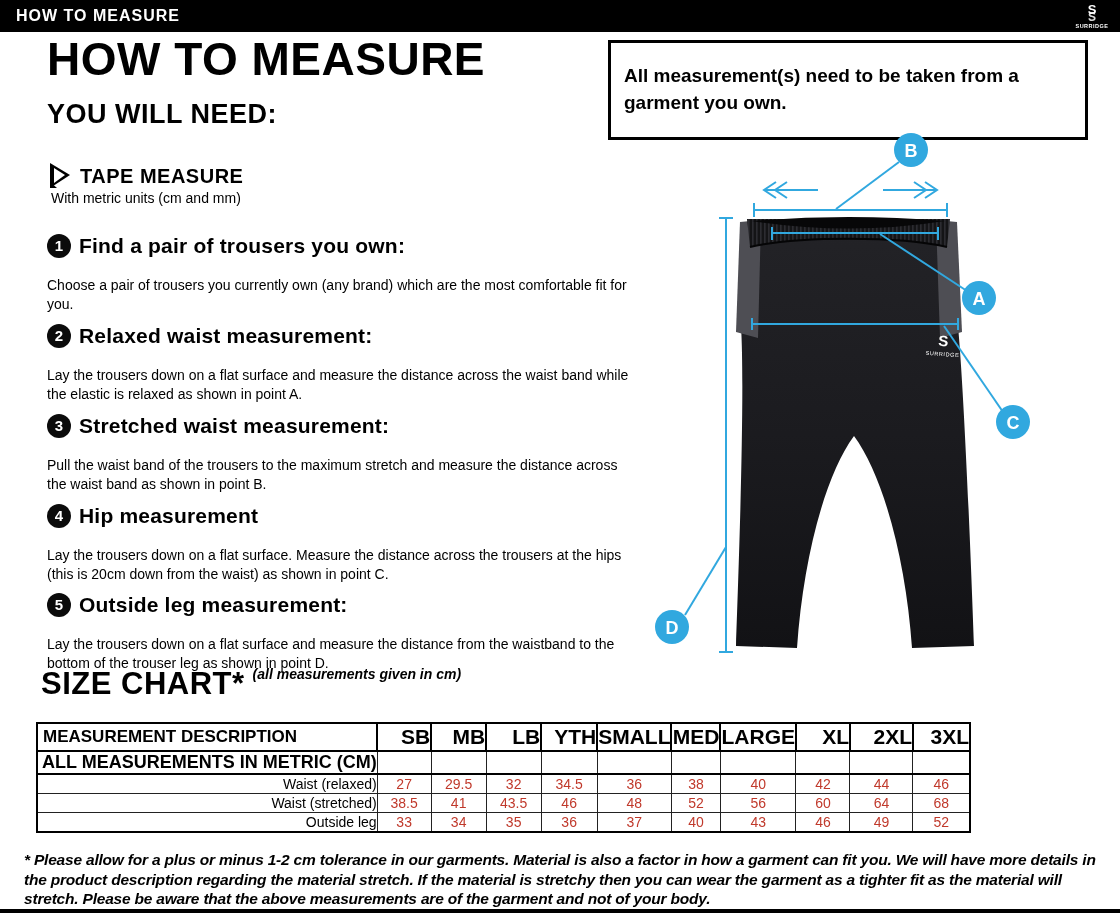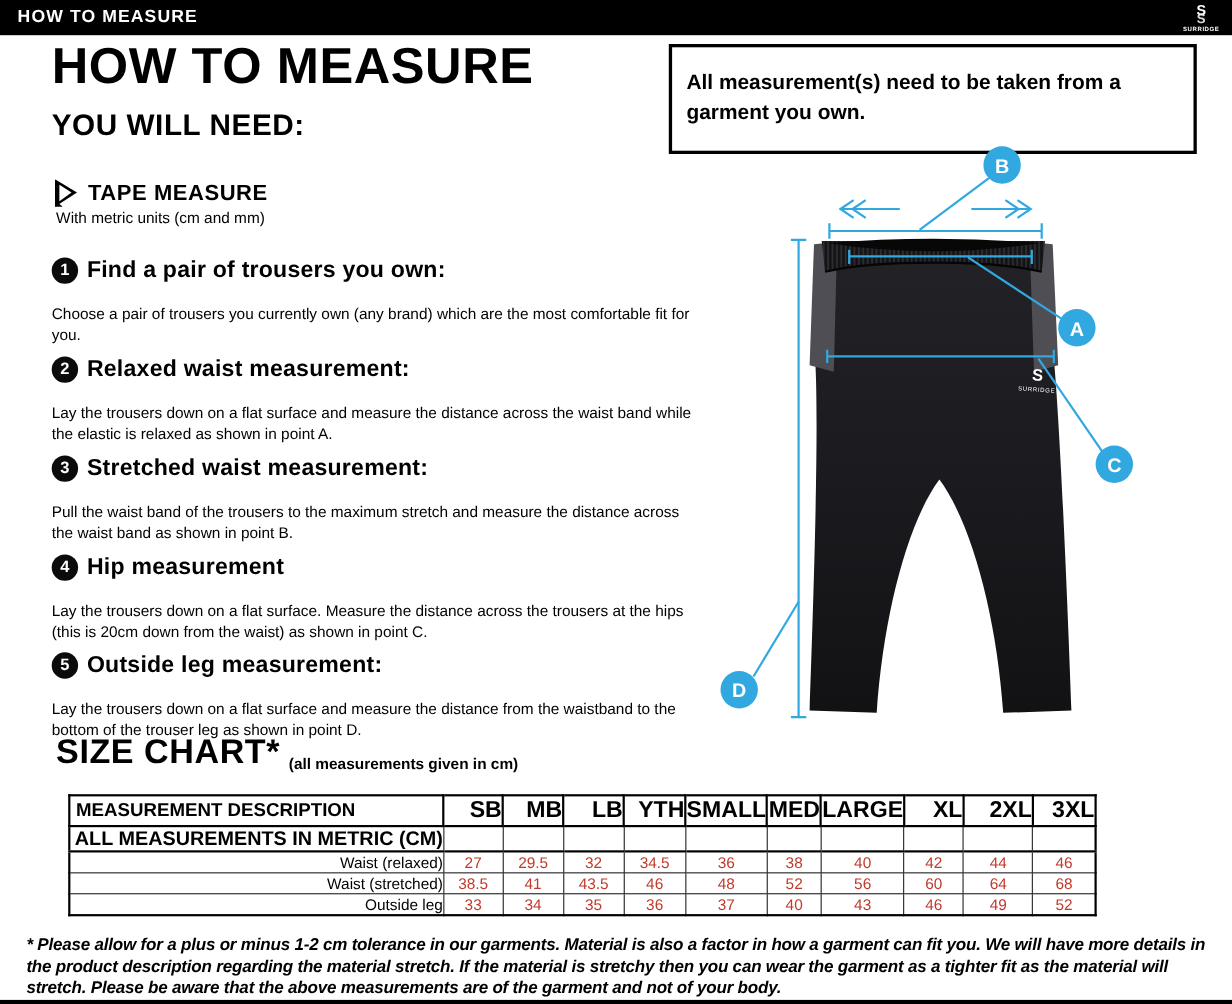--- a/index.html
+++ b/index.html
@@ -34,25 +34,25 @@
         font-size:15px;font-weight:bold;text-align:center;line-height:24px;margin-right:8px;}
   .step-title{font-size:21px;font-weight:bold;letter-spacing:0.2px;}
   .step-body{margin-top:18px;font-size:14px;font-weight:normal;line-height:19px;width:592px;}
   .step-1{top:234px}.step-2{top:324px}.step-3{top:414px}.step-4{top:504px}.step-5{top:593px}
 
   
   .diagram{position:absolute;left:640px;top:130px;width:480px;height:590px;}
   .diagram svg{display:block}
 
   
-  .chart-head{position:absolute;left:51px;top:666px;display:flex;align-items:flex-end;}
+  .chart-head{position:absolute;left:41px;top:666px;display:flex;align-items:flex-start;}
   .chart-title{font-size:31px;font-weight:bold;letter-spacing:0.5px;}
-  .chart-sub{font-size:14px;font-weight:bold;margin-left:8px;}
-
-  table.size{position:absolute;left:62px;top:722px;border-collapse:collapse;table-layout:fixed;
+  .chart-sub{font-size:14px;font-weight:bold;margin-left:8px;font-style:italic;}
+
+  table.size{position:absolute;left:36px;top:722px;border-collapse:collapse;table-layout:fixed;
         border:2px solid #000;}
   table.size td,table.size th{border:1px solid #222;padding:0;overflow:hidden;white-space:nowrap;}
   table.size tr.hdr th{border:2px solid #000;font-size:21px;font-weight:bold;height:26px;text-align:right;}
   table.size tr.hdr th.desc{text-align:left;padding-left:5px;font-size:17px;}
   table.size tr.metric td{height:17px;font-size:18px;font-weight:bold;border-bottom:2px solid #000;}
   table.size tr.metric td.desc{padding-left:4px;}
   table.size tr.data td{height:18px;font-size:14px;text-align:center;}
   table.size tr.data td.desc{text-align:right;padding-left:4px;}
   table.size tr.data td.val{color:#c0392b;}
 

